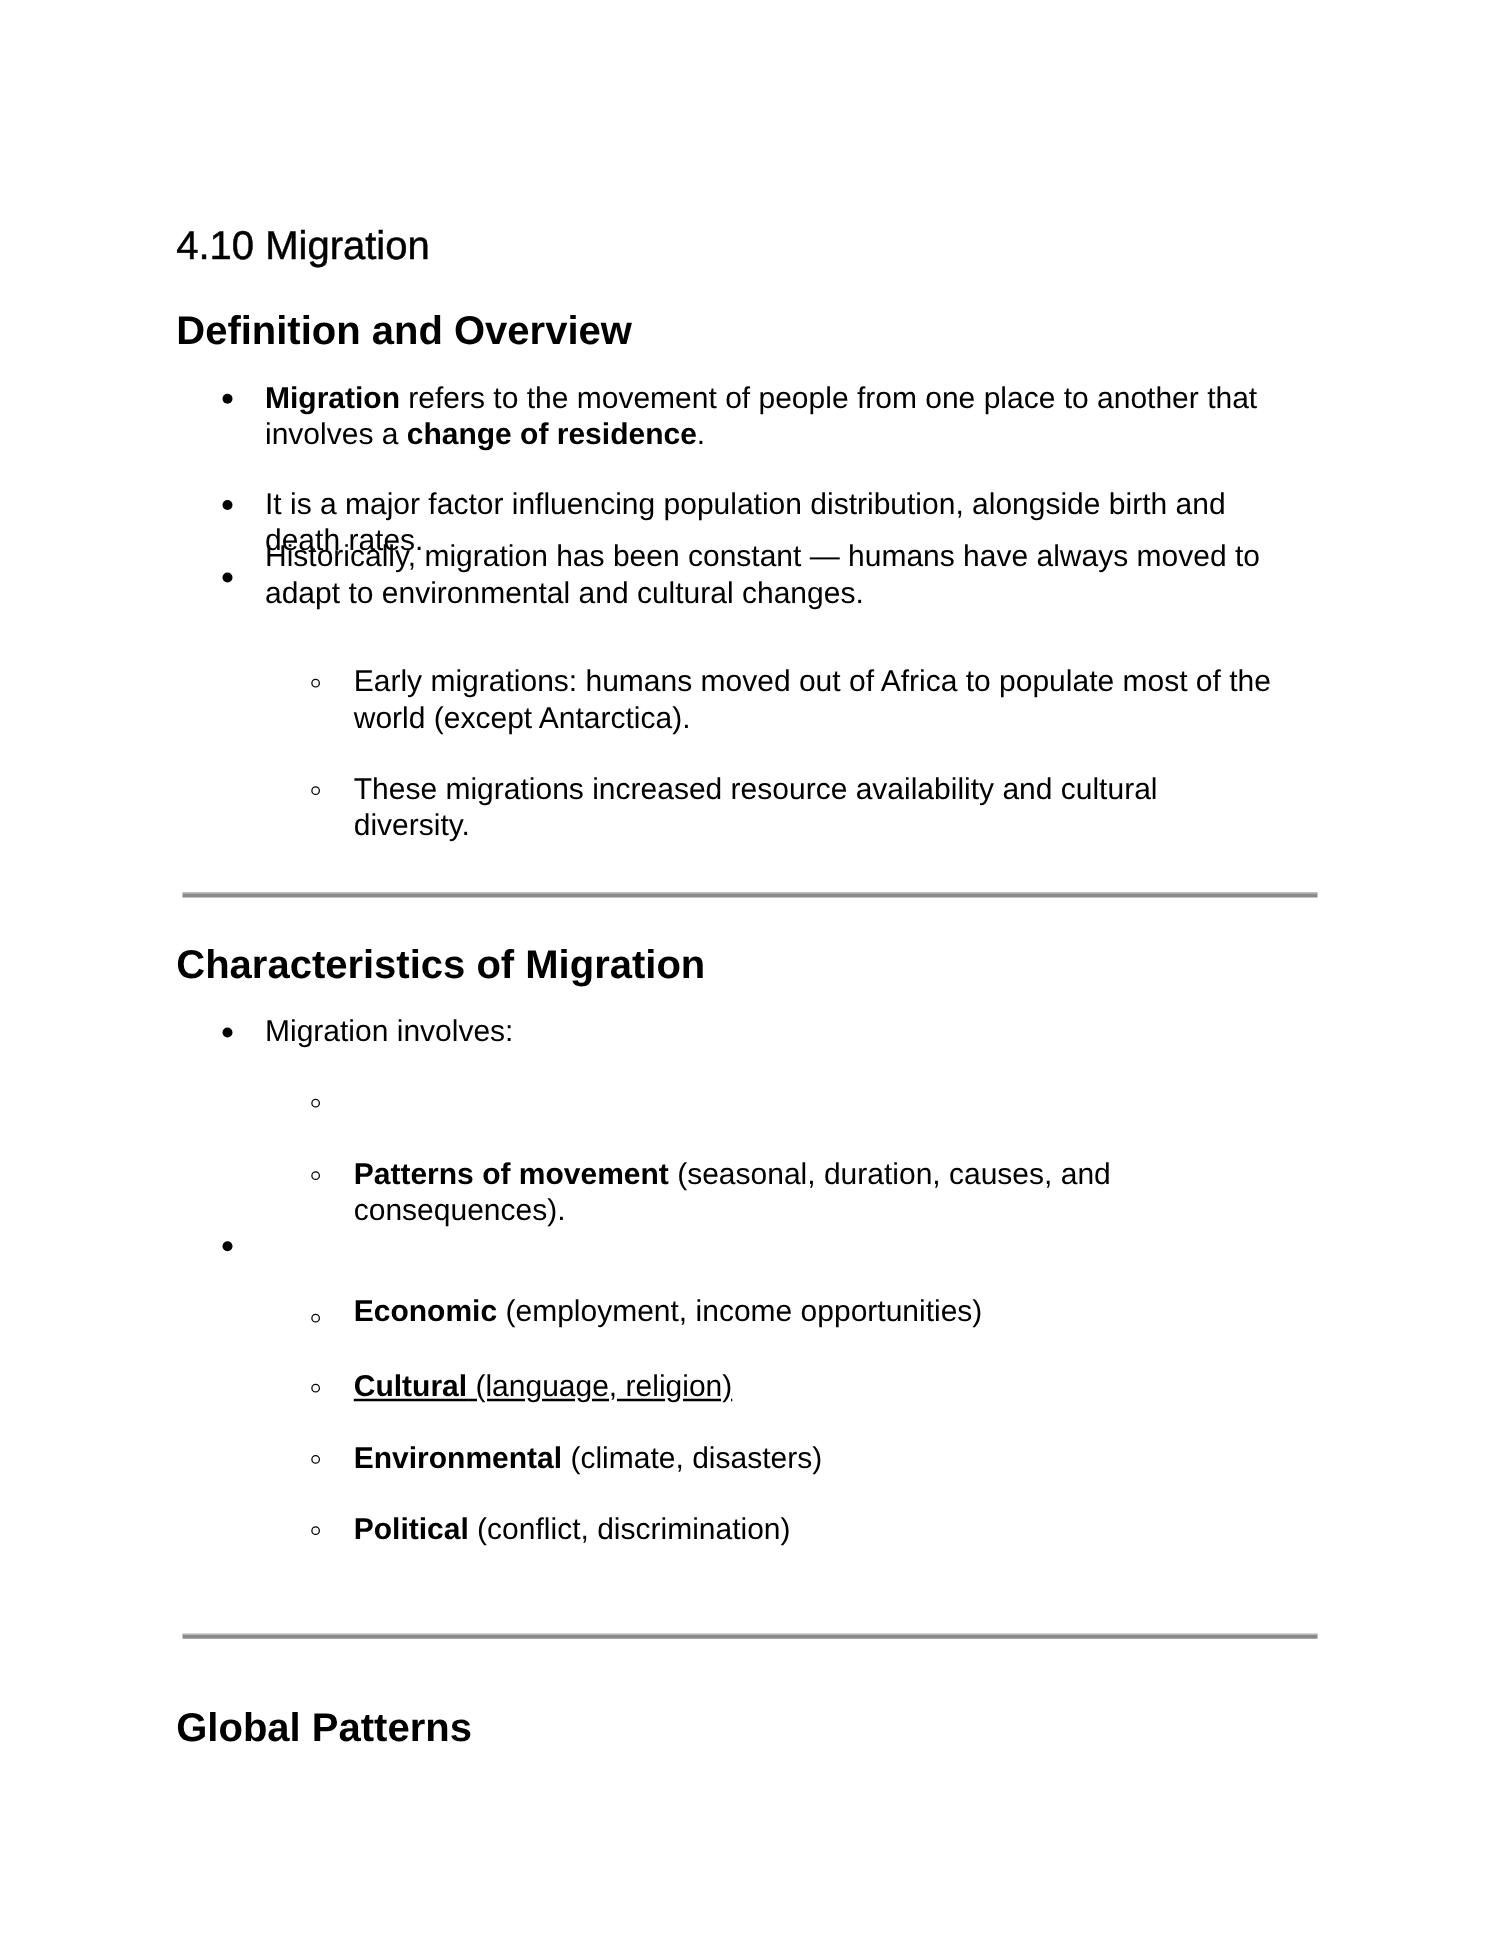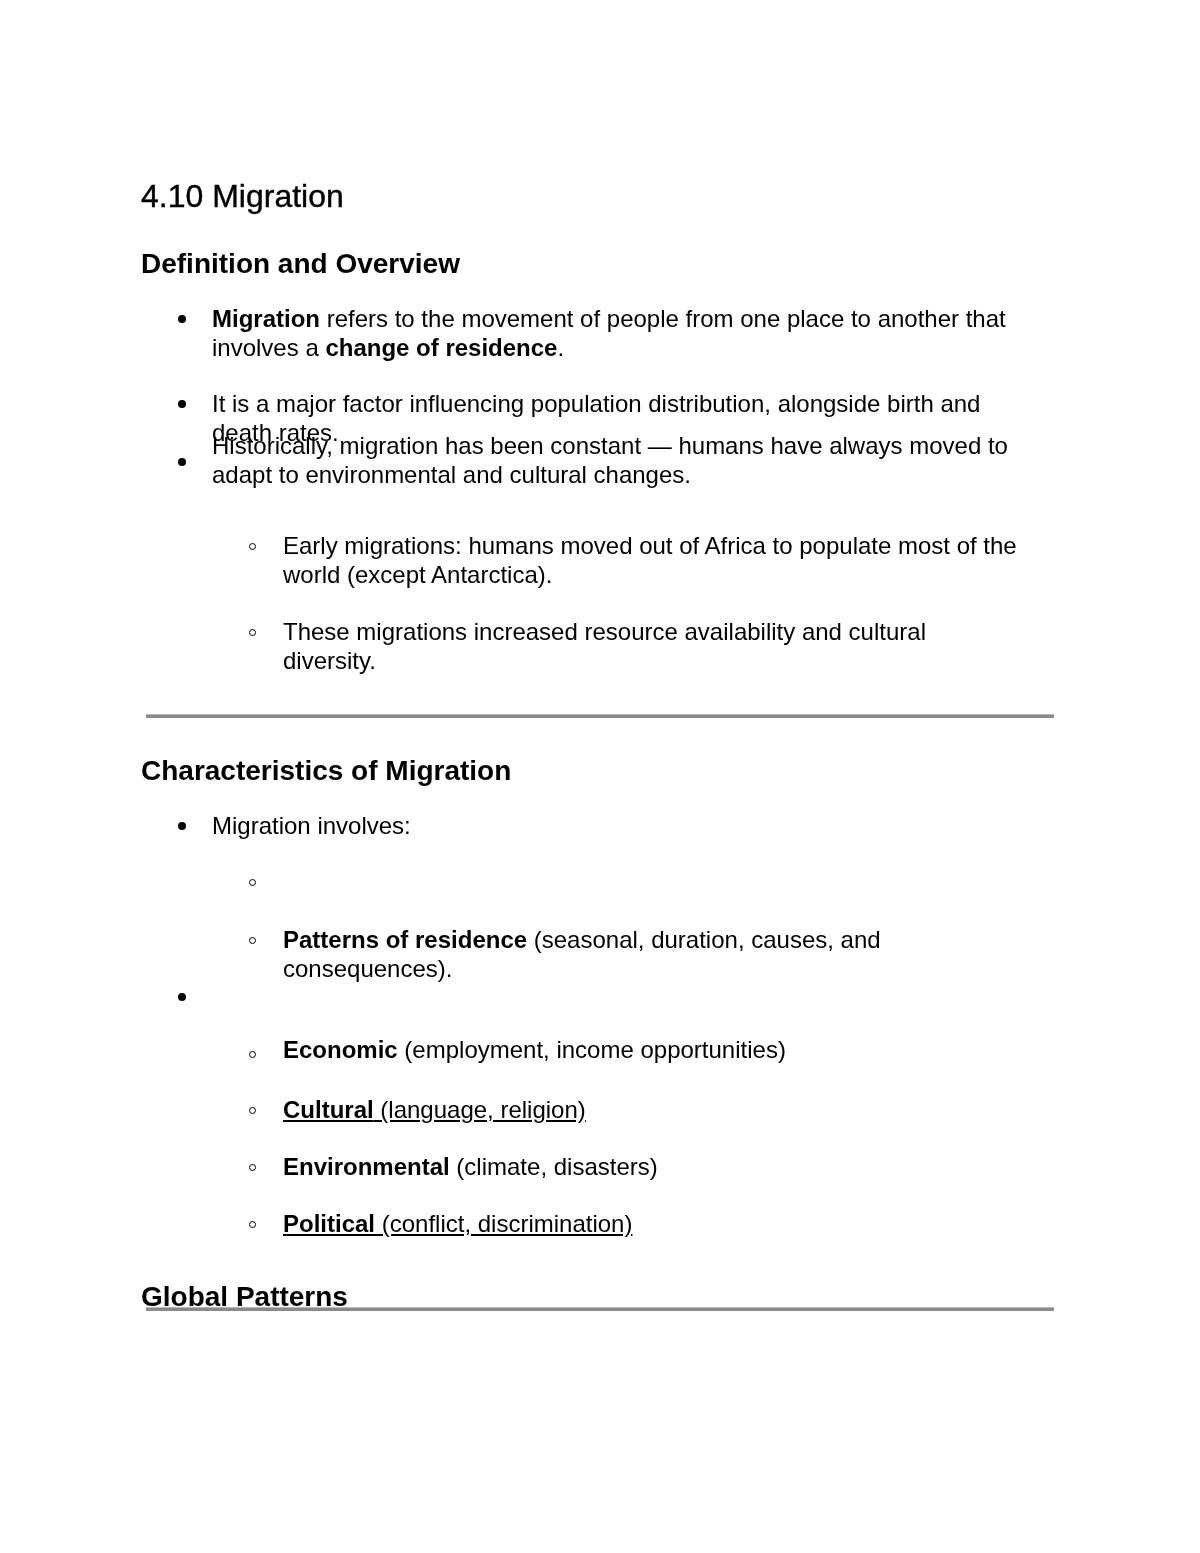--- a/index.html
+++ b/index.html
@@ -8,21 +8,21 @@
       font-family: "Liberation Sans", sans-serif; color: #000000;
     }
     .page { position: absolute; left: 0; top: 0; width: 1200px; height: 1149px; }
     .title {
       position: absolute; left: 141px; top: 176px; margin: 0;
       font-size: 32px; font-weight: normal; line-height: 40px;
       -webkit-text-stroke: 0.4px #000;
     }
     .h2 {
       position: absolute; left: 141px; margin: 0;
-      font-size: 28px; font-weight: bold; line-height: 30px;
+      font-size: 32px; font-weight: bold; line-height: 30px;
     }
     .item {
       position: absolute; font-size: 24px; line-height: 28.5px; color: #000;
     }
     .item b { font-weight: bold; }
     .l1 { left: 212px; width: 830px; }
     .l2 { left: 283px; width: 740px; }
     .bullet {
       position: absolute; width: 8px; height: 8px; border-radius: 50%;
       background: #000;
@@ -78,42 +78,42 @@
 
   <span class="bullet l1b" style="top:822px;"></span>
   <div class="item l1" style="top:812px;">
     <span>Migration involves:</span>
   </div>
 
   <span class="circle l2b" style="top:879px;"></span>
 
   <span class="circle l2b" style="top:937px;"></span>
   <div class="item l2" style="top:926px;">
-    <b>Patterns of residence</b><span> (seasonal, duration, causes, and consequences).</span>
+    <b>Patterns of movement</b><span> (seasonal, duration, causes, and consequences).</span>
   </div>
 
   <span class="bullet l1b" style="top:993px;"></span>
 
   <span class="circle l2b" style="top:1051px;"></span>
   <div class="item l2" style="top:1036px;">
     <b>Economic</b><span> (employment, income opportunities)</span>
   </div>
 
   <span class="circle l2b" style="top:1107px;"></span>
   <div class="item l2" style="top:1096px;text-decoration:underline;">
     <b>Cultural</b><span> (language, religion)</span>
   </div>
 
   <span class="circle l2b" style="top:1164px;"></span>
   <div class="item l2" style="top:1153px;">
     <b>Environmental</b><span> (climate, disasters)</span>
   </div>
 
   <span class="circle l2b" style="top:1221px;"></span>
-  <div class="item l2" style="top:1210px;text-decoration:underline;">
+  <div class="item l2" style="top:1210px;">
     <b>Political</b><span> (conflict, discrimination)</span>
   </div>
 
   <div class="rule" style="top:1307px;"></div>
 
-  <h2 class="h2" style="top:1282px;">Global Patterns</h2>
+  <h2 class="h2" style="top:1367px;">Global Patterns</h2>
 
 </div>
 
 </body></html>

